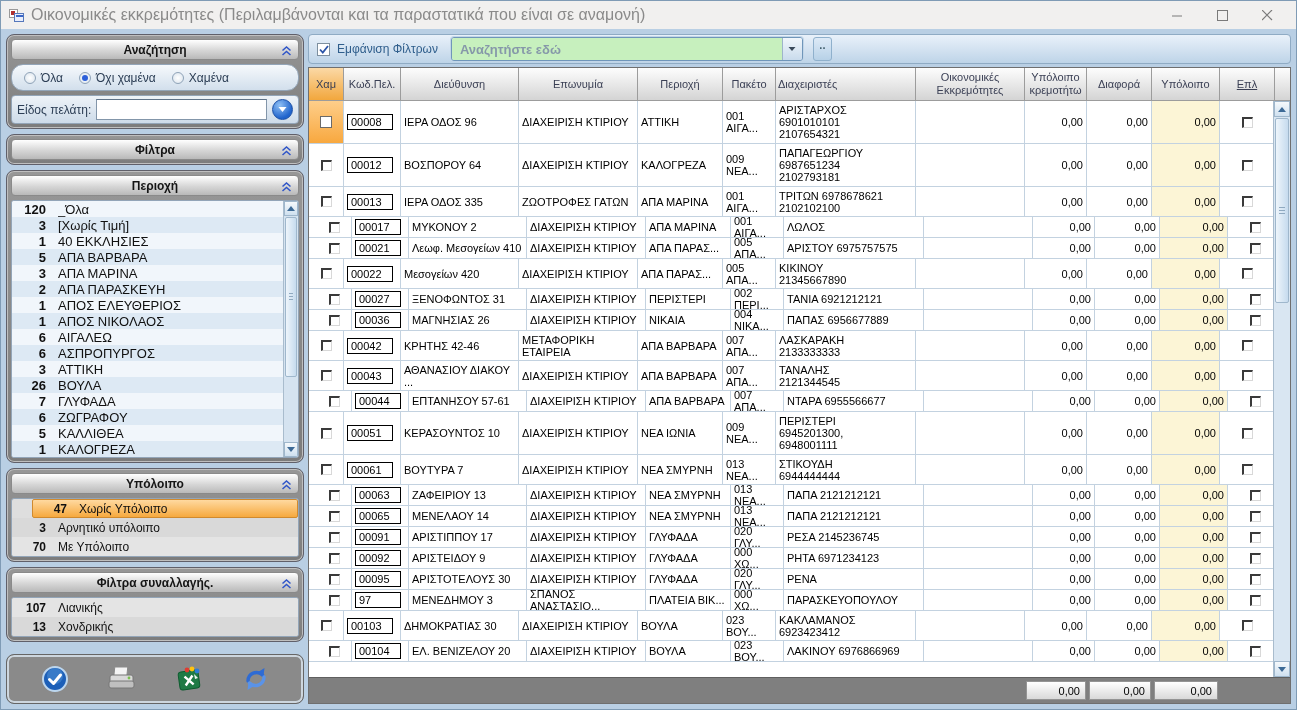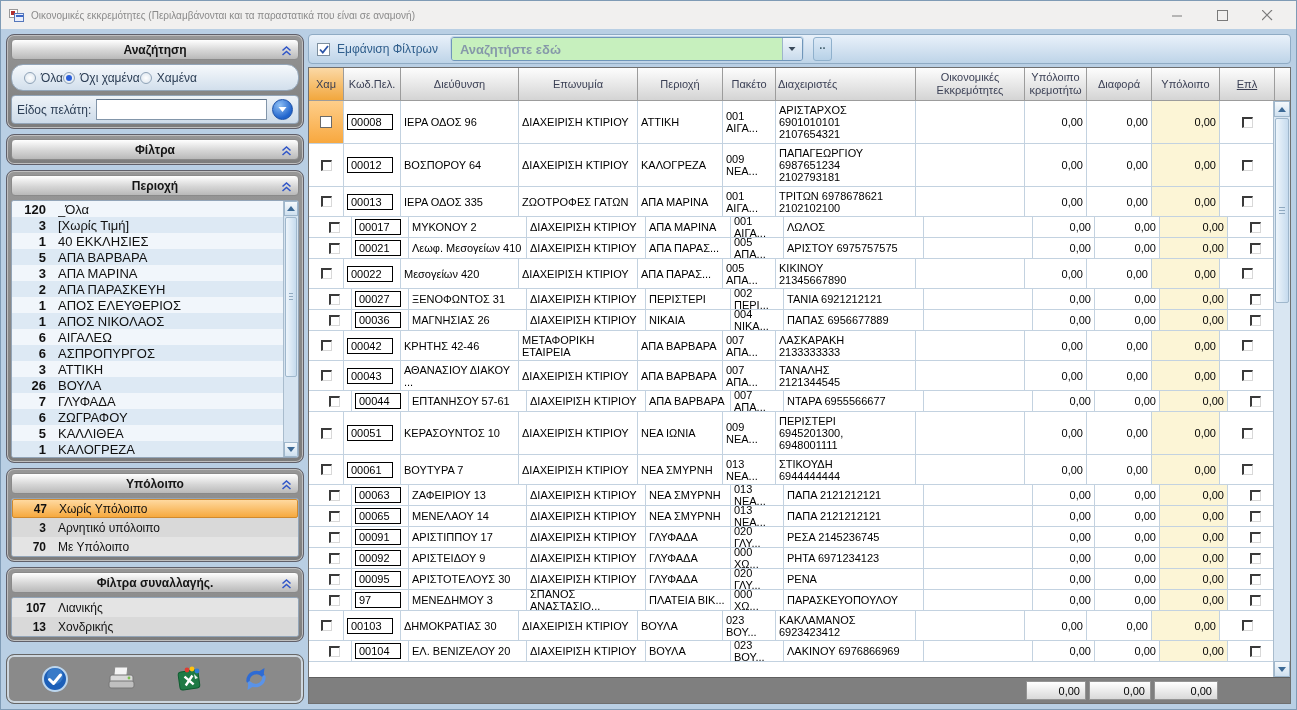--- a/index.html
+++ b/index.html
@@ -6,54 +6,54 @@
   *{box-sizing:border-box;}
   .window{width:1297px;height:710px;position:relative;background:#b9cfe4;border:1px solid #7f9bb5;overflow:hidden;}
 
   
   .titlebar{height:28px;background:#f1f0ef;display:flex;align-items:center;padding:0 6px;}
   .app-icon{width:16px;height:16px;margin:0 6px 0 2px;position:relative;flex:none;}
   .app-icon .sq1{position:absolute;left:0;top:2px;width:9px;height:9px;background:#fff;border:1px solid #999;}
   .app-icon .sq1::after{content:"";position:absolute;left:1px;top:1px;width:4px;height:4px;background:#b03030;}
   .app-icon .sq2{position:absolute;left:5px;top:6px;width:10px;height:9px;background:#e8eefc;border:1px solid #5577bb;}
   .app-icon .sq2::after{content:"";position:absolute;left:1px;top:1px;width:7px;height:2px;background:#3a66c8;}
-  .title-text{color:#8a8a8a;font-size:10px;white-space:nowrap;overflow:hidden;}
+  .title-text{color:#8a8a8a;font-size:16px;white-space:nowrap;overflow:hidden;}
   .winbtns{margin-left:auto;display:flex;}
   .winbtn{width:45px;height:26px;display:flex;align-items:center;justify-content:center;}
   .winbtn svg{display:block;}
 
   
   .app{display:flex;height:680px;padding:5px;gap:4px;}
 
   
   .sidebar{width:298px;flex:none;display:flex;flex-direction:column;gap:5px;}
   .panel{background:linear-gradient(#979797,#7c7c7c);border:1px solid #60606a;border-radius:8px;padding:4px;box-shadow:inset 0 0 0 1px #bfbfbf;}
   .panel-header{height:21px;border-radius:4px;background:linear-gradient(#ffffff,#d6d6d6 55%,#b9b9b9);border:1px solid #8a8a8a;display:flex;align-items:center;justify-content:center;position:relative;font-weight:bold;font-size:12px;color:#151515;}
   .chev{position:absolute;right:6px;top:5px;}
   .inner-box{margin-top:4px;border:1px solid #93a5b8;border-radius:4px;}
-  .radio-box{height:27px;background:linear-gradient(#f6f9fc,#d2dfec);border-radius:12px;display:flex;align-items:center;padding:0 12px;}
+  .radio-box{height:27px;background:linear-gradient(#f6f9fc,#d2dfec);border-radius:12px;display:flex;align-items:center;gap:16px;padding:0 12px;}
   .radio-item{display:flex;align-items:center;gap:5px;font-size:12px;color:#2c3e55;}
   .radio{width:12px;height:12px;border-radius:50%;background:radial-gradient(#ffffff,#d8e2ec);border:1px solid #8fa3b8;position:relative;flex:none;}
   .radio.sel::after{content:"";position:absolute;left:2px;top:2px;width:6px;height:6px;border-radius:50%;background:#2b5fd9;}
   .cust-row{height:29px;background:linear-gradient(#eef3f8,#cddbe9);border-radius:4px;display:flex;align-items:center;padding:0 5px;gap:5px;}
   .cust-label{font-size:12px;color:#2c3e55;flex:none;}
   .cust-input{flex:1;height:21px;border:1px solid #8396aa;border-top-color:#5e7288;background:#fff;font-size:12px;padding:0 3px;outline:none;font-family:"Liberation Sans",sans-serif;}
   .drop-circle{width:21px;height:21px;border-radius:50%;background:radial-gradient(circle at 35% 28%,#8fc0f5,#1f63cc 70%);border:1px solid #1a4fa5;display:flex;align-items:center;justify-content:center;flex:none;}
 
   .list-box{margin-top:4px;background:#eaf1f8;border:1px solid #93a5b8;border-radius:3px;overflow:hidden;position:relative;}
   .list-row{height:16px;display:flex;align-items:center;font-size:13px;color:#111;}
   .list-row:nth-child(odd){background:#f1f6fb;}
   .list-row:nth-child(even){background:#dde9f4;}
   .list-row .cnt{width:46px;text-align:right;font-weight:bold;padding-right:12px;flex:none;}
   .list-row .lbl{flex:1;white-space:nowrap;overflow:hidden;}
   .gray-list .list-row{height:19px;font-size:12px;}
   .gray-list .list-row:nth-child(odd){background:#e4e4e4;}
   .gray-list .list-row:nth-child(even){background:#d9d9d9;}
   .gray-list{background:#dedede;}
-  .list-row.sel{background:linear-gradient(#ffd9a0,#f6a93e) !important;border:1px solid #d08a2e;border-radius:2px;}
+  .list-row.sel{background:linear-gradient(#ffd9a0,#f6a93e) !important;border:1px solid #d08a2e;border-radius:2px;margin-left:20px;}
 
   .side-scroll{position:absolute;top:0;right:0;bottom:0;width:15px;background:#d5e3f0;border-left:1px solid #a9bccd;}
   .sbtn{height:15px;background:linear-gradient(#f5f9fc,#cfe0ef);border:1px solid #9fb7cc;display:flex;align-items:center;justify-content:center;}
   .sbtn.bottom{position:absolute;bottom:0;left:0;right:0;}
   .tri-up{width:0;height:0;border-left:4px solid transparent;border-right:4px solid transparent;border-bottom:5px solid #3d6a96;}
   .tri-down{width:0;height:0;border-left:4px solid transparent;border-right:4px solid transparent;border-top:5px solid #3d6a96;}
   .sthumb{position:absolute;left:1px;right:1px;background:linear-gradient(90deg,#eef5fb,#c6dbee);border:1px solid #9fb7cc;border-radius:2px;}
   .grip{position:absolute;left:3px;right:3px;top:50%;height:7px;margin-top:-4px;background:repeating-linear-gradient(#8fa9c0 0 1px,transparent 1px 3px);}
 
   .toolbar{margin-top:auto;height:50px;background:#8a8a8a;border:1px solid #666;border-radius:8px;box-shadow:inset 0 0 0 2px #cdd6de;display:flex;align-items:center;justify-content:space-around;padding:0 14px;}

